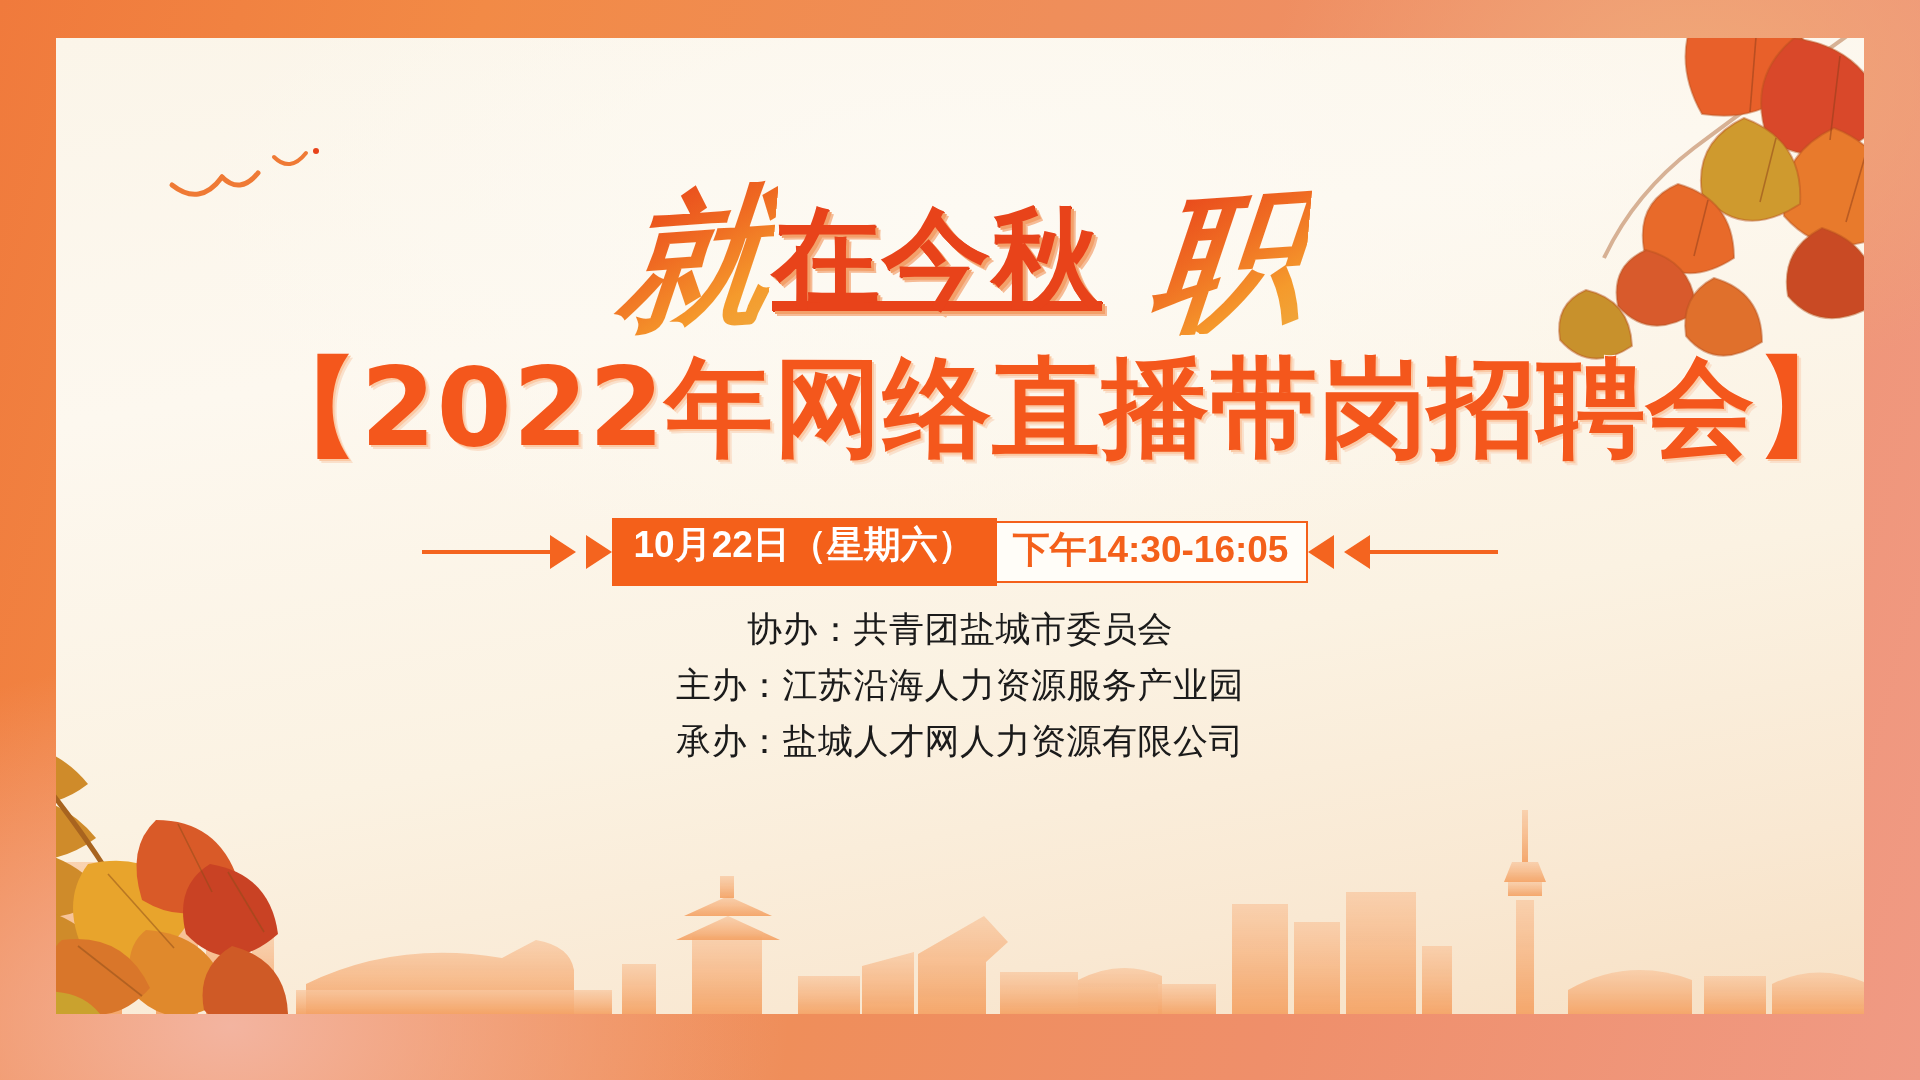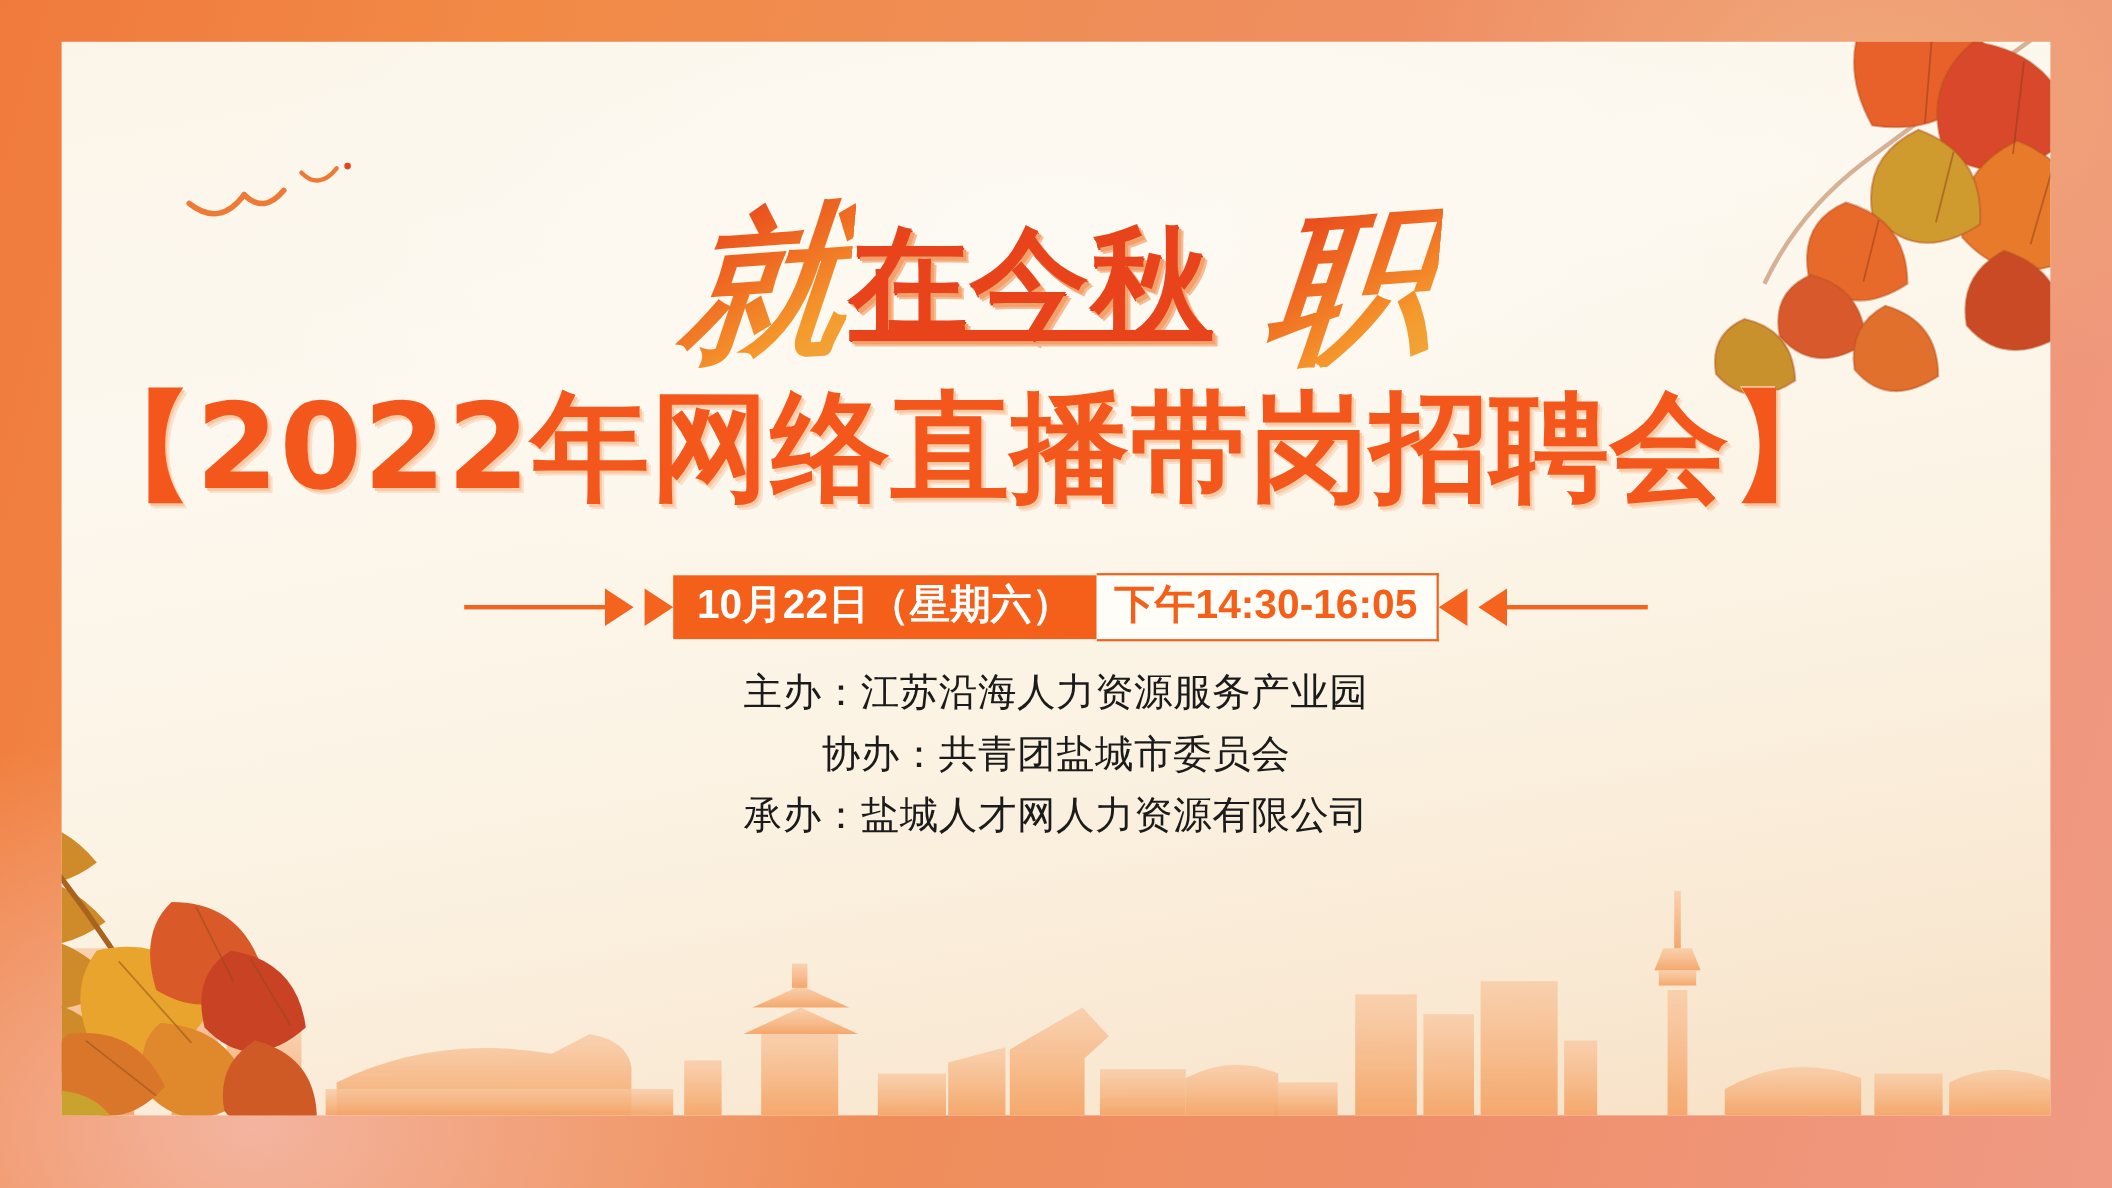--- a/index.html
+++ b/index.html
@@ -61,21 +61,21 @@
        5px 5px 0 #f6bb95,
        1px 1px 0 #d93a12;
     text-decoration: underline;
   }
   .blockface.warm{color:#ec5a1e;}
   .gap-lg{width:46px;}
 
   
   #headline2{
     position:absolute;left:0;right:0;top:300px;height:140px;
-    display:flex;align-items:center;justify-content:flex-start;padding-left:13px;
+    display:flex;align-items:center;justify-content:flex-end;padding-left:13px;
   }
   #headline2 .t{
     font-family:"DejaVu Sans","Liberation Sans",sans-serif;
     font-size:108px;line-height:1;font-weight:700;
     color:#f4571c;letter-spacing:1px;white-space:nowrap;
     text-shadow:
        2px 2px 0 #fbc9a4,
        4px 4px 0 #fae0cb,
        -1px -1px 0 #fff6ec;
   }
@@ -95,21 +95,21 @@
     flex:0 0 auto;
   }
   .tri.rev{
     border-width:17px 26px 17px 0;
     border-color:transparent #f4641f transparent transparent;
   }
   .tri-sp{width:10px;flex:0 0 auto;}
   #date-chip{
     background:#f4601a;color:#fff;
     font-size:37px;font-weight:700;letter-spacing:0px;
-    padding:8px 22px 11px 22px;line-height:1.05;white-space:nowrap;
+    padding:8px 22px 22px 22px;line-height:1.05;white-space:nowrap;
   }
   #time-chip{
     background:#fffdf8;color:#f4601a;
     font-size:37px;font-weight:700;letter-spacing:0px;
     padding:8px 18px 11px 16px;line-height:1.05;white-space:nowrap;
     border-top:2px solid #f4601a;border-bottom:2px solid #f4601a;border-right:2px solid #f4601a;
   }
 
   
   #orgs{
@@ -267,26 +267,26 @@
       <span id="date-chip">10月22日（星期六）</span>
       <span id="time-chip">下午14:30-16:05</span>
       <span class="tri rev"></span>
       <span class="tri-sp"></span>
       <span class="tri rev"></span>
       <span class="rule r"></span>
     </div>
 
     <div id="orgs">
       <div class="orgline">
+        <span class="orglabel">协办：</span>
+        <span class="orgvalue">共青团盐城市委员会</span>
+      </div>
+      <div class="orgline">
         <span class="orglabel">主办：</span>
         <span class="orgvalue">江苏沿海人力资源服务产业园</span>
-      </div>
-      <div class="orgline">
-        <span class="orglabel">协办：</span>
-        <span class="orgvalue">共青团盐城市委员会</span>
       </div>
       <div class="orgline">
         <span class="orglabel">承办：</span>
         <span class="orgvalue">盐城人才网人力资源有限公司</span>
       </div>
     </div>
 
   </div>
 </div>
 

